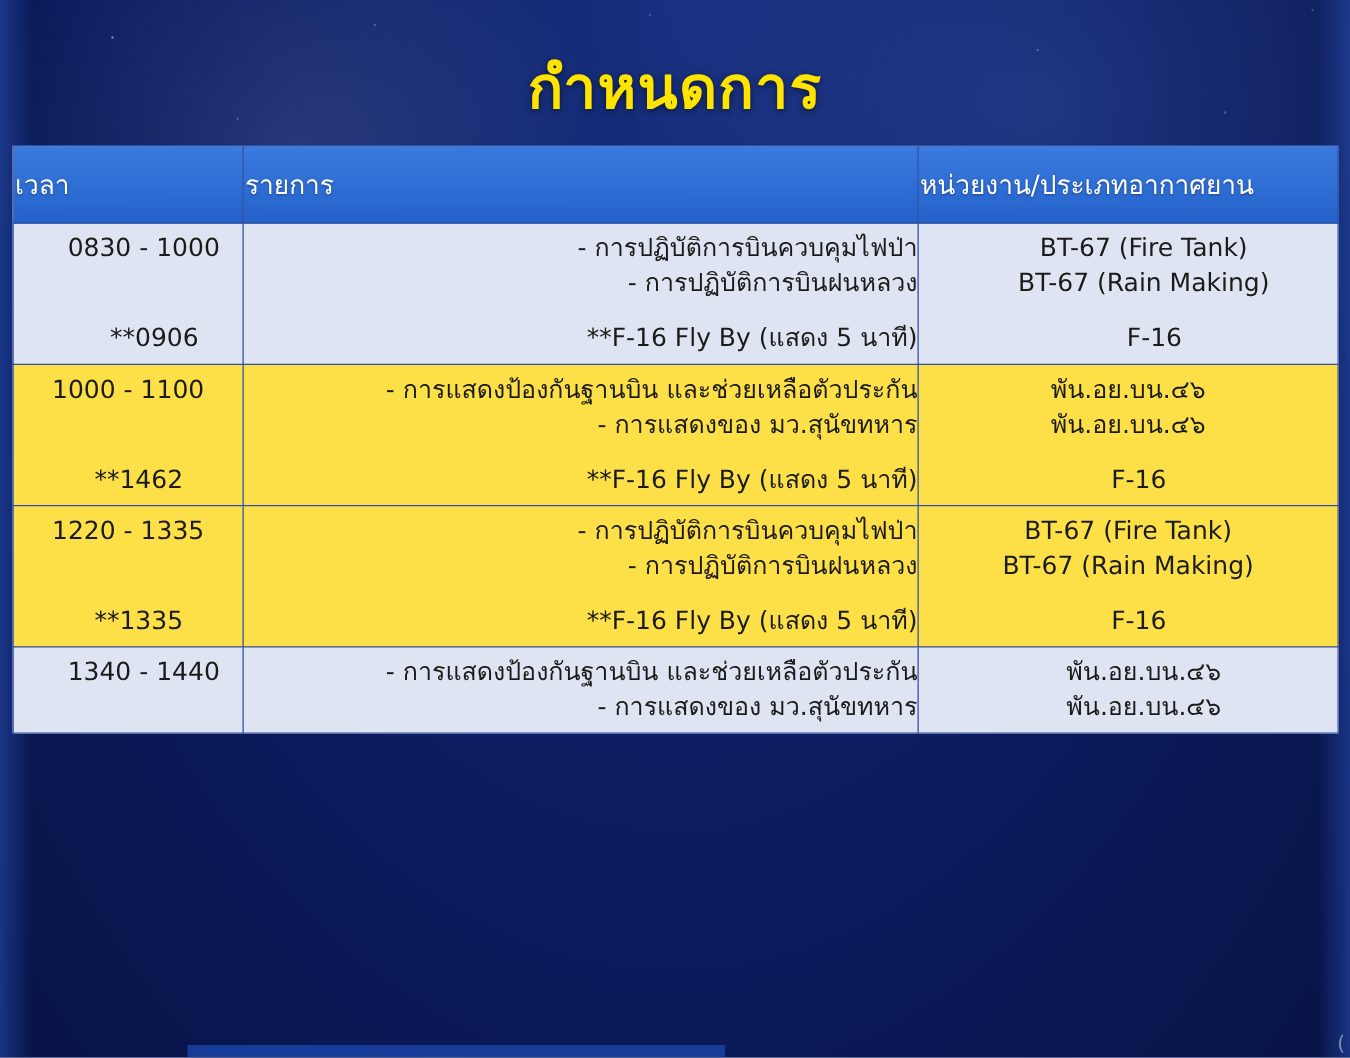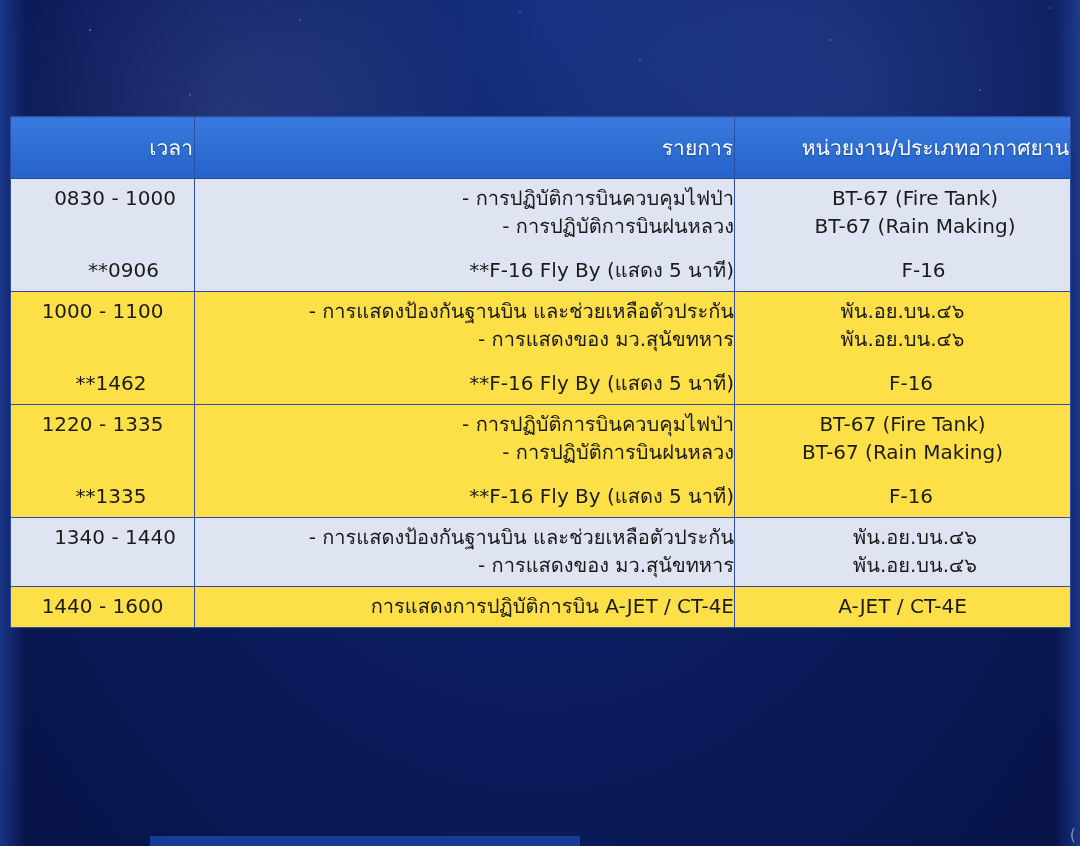--- a/index.html
+++ b/index.html
@@ -71,21 +71,21 @@
     border: 1px solid #2f4da0;
     vertical-align: middle;
   }
   thead th {
     background: #2e6fd6;
     background: linear-gradient(to bottom, #3a7ade 0%, #2462c9 100%);
     color: #ffffff;
     font-size: 21px;
     font-weight: normal;
     height: 62px;
-    text-align: right;
+    text-align: left;
     text-shadow: 0 1px 2px rgba(0,0,0,0.35);
   }
   col.c-time { width: 184px; }
   col.c-item { width: 540px; }
   col.c-unit { width: 336px; }
 
   tbody td {
     color: #1b1b1b;
     font-size: 20px;
     padding: 6px 0;
@@ -119,20 +119,21 @@
   }
 </style>
 </head>
 <body>
 
 <div id="slide">
   <div class="stars"></div>
   <div class="edge-left"></div>
   <div class="edge-right"></div>
 
+  <div id="title">กำหนดการ</div>
 
   <div id="table-wrap">
     <table>
       <colgroup>
         <col class="c-time">
         <col class="c-item">
         <col class="c-unit">
       </colgroup>
       <thead>
         <tr>
@@ -224,36 +225,19 @@
                 <div class="line">- การแสดงของ มว.สุนัขทหาร</div>
               </div>
             </td>
             <td class="unit">
               <div class="lines">
                 <div class="line">พัน.อย.บน.๔๖</div>
                 <div class="line">พัน.อย.บน.๔๖</div>
               </div>
             </td>
           </tr>
-          <tr class="plain">
-            <td class="time">
-              <div class="lines">
-                <div class="line">1440 - 1600</div>
-              </div>
-            </td>
-            <td class="item">
-              <div class="lines">
-                <div class="line">การแสดงการปฏิบัติการบิน A-JET / CT-4E</div>
-              </div>
-            </td>
-            <td class="unit">
-              <div class="lines">
-                <div class="line">A-JET / CT-4E</div>
-              </div>
-            </td>
-          </tr>
         </tbody>
     </table>
   </div>
 
   <div class="bottom-strip"></div>
   <div class="corner-mark">(</div>
 </div>
 
 </body></html>

